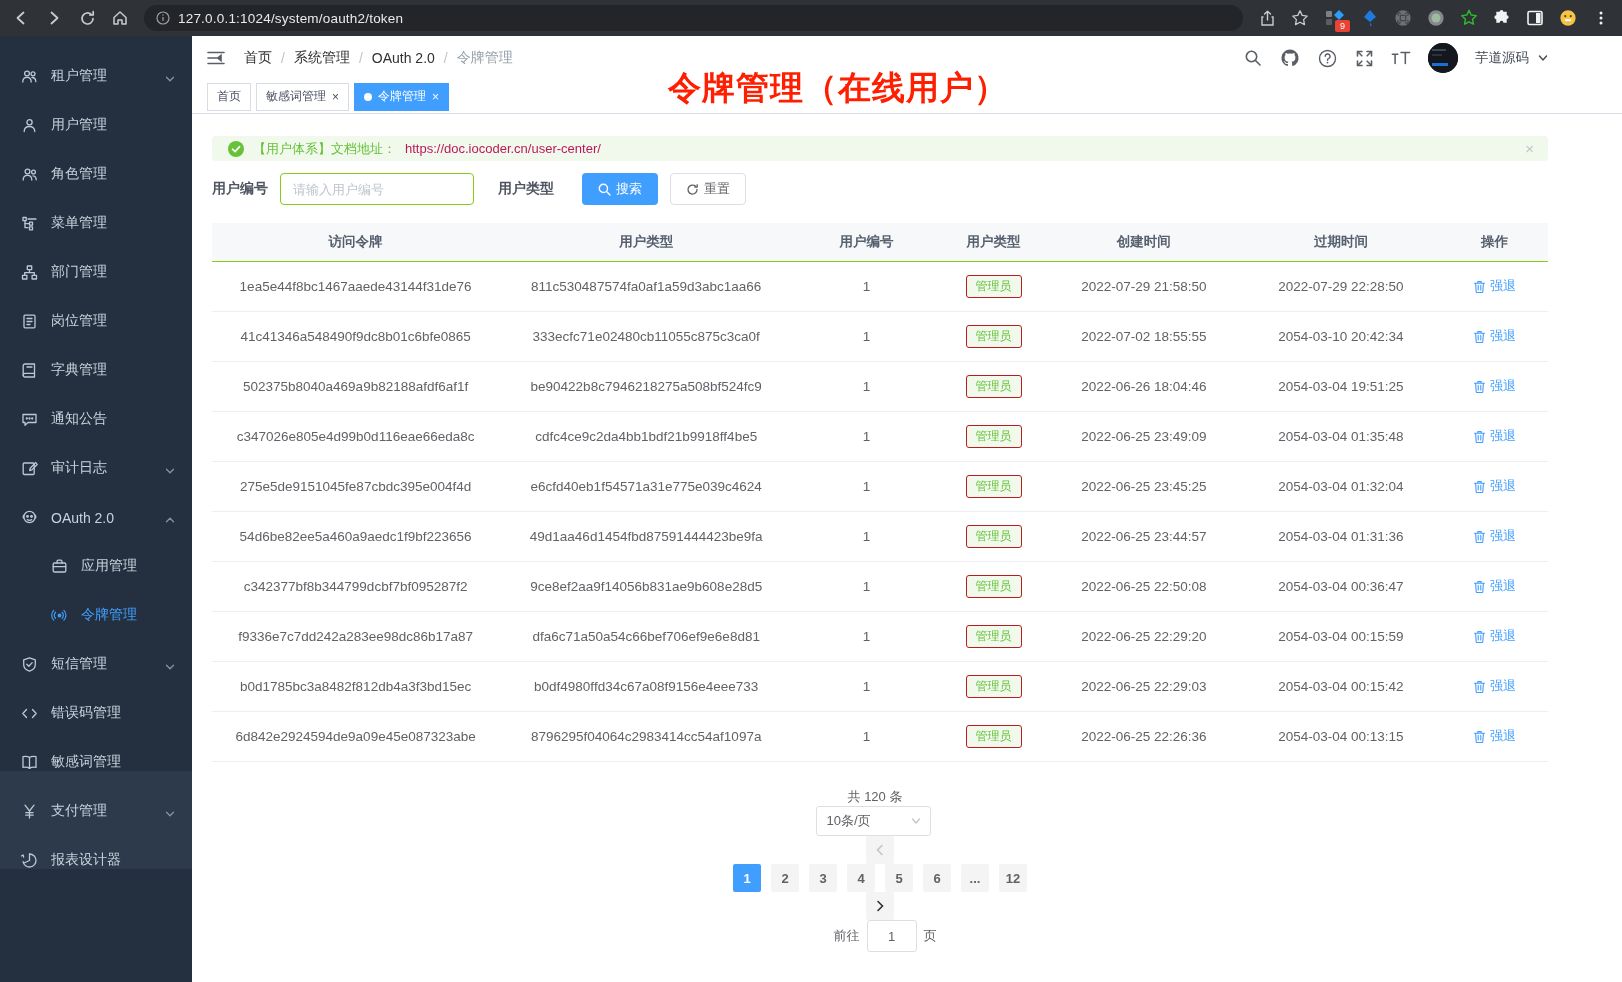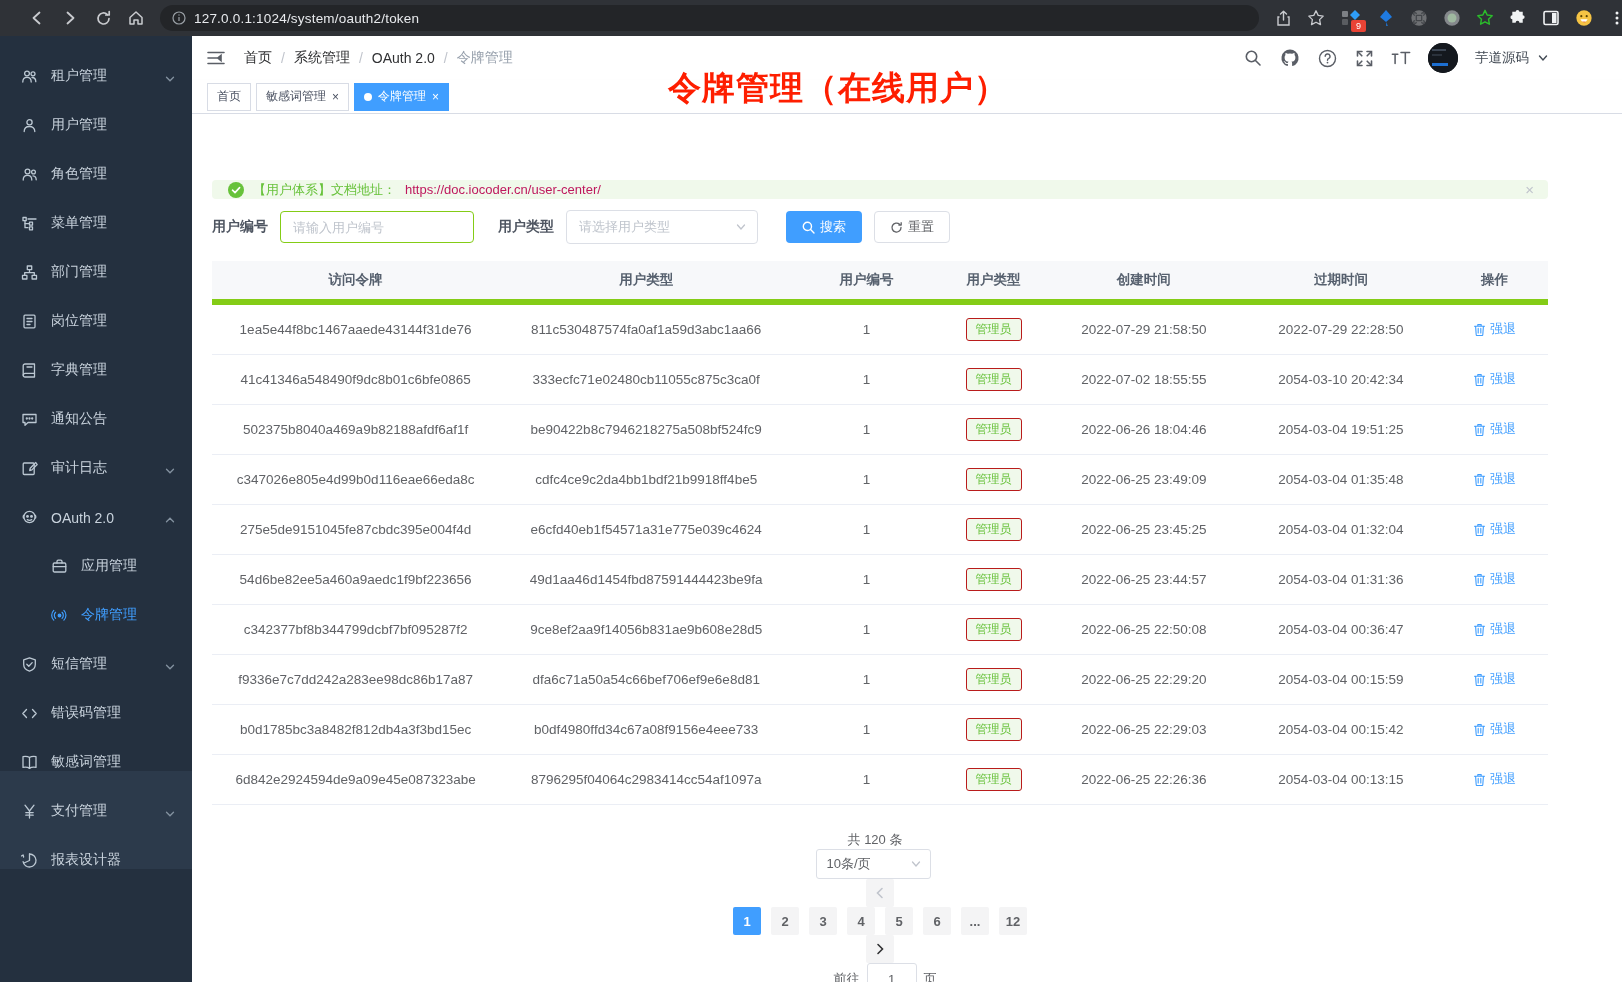--- a/index.html
+++ b/index.html
@@ -1,19 +1,19 @@
 <!DOCTYPE html>
 <html><head>
 <meta charset="utf-8">
 <style>
   html,body{margin:0;padding:0;}
   body{width:1622px;height:982px;position:relative;overflow:hidden;background:#fff;
        font-family:"Liberation Sans","DejaVu Sans",sans-serif;-webkit-font-smoothing:antialiased;}
   
-  .browser-bar{height:36px;background:#2f3237;display:flex;align-items:center;padding:0 28px;gap:15px;}
+  .browser-bar{height:36px;background:#2f3237;display:flex;align-items:center;padding:0 28px;gap:15px;justify-content:center;}
   .bicon{width:18px;height:18px;display:flex;align-items:center;justify-content:center;color:#c9cbcf;cursor:pointer;flex:none;}
   .url-bar{height:26px;flex:none;width:1075px;background:#232528;border-radius:13px;display:flex;align-items:center;
            padding:0 12px;gap:8px;color:#e8eaed;font-size:13.5px;}
   .url-text{color:#e8eaed;letter-spacing:.2px;}
   .ext-cluster{position:relative;width:22px;height:20px;}
   .ext-badge{position:absolute;right:-4px;bottom:-4px;background:#e94335;color:#fff;font-size:9px;
              min-width:11px;height:12px;border-radius:2px;display:flex;align-items:center;justify-content:center;padding:0 2px;}
   
   .sidebar{position:absolute;left:0;top:36px;bottom:0;width:192px;background:#24303f;overflow:hidden;}
   .logo-row{height:50px;background:#2c3a4b;display:flex;align-items:center;gap:10px;padding:0 12px;}
@@ -45,40 +45,40 @@
   .tab{display:inline-flex;align-items:center;gap:6px;height:26px;padding:0 9px;border:1px solid #d8dce5;
        background:#fff;font-size:12px;color:#495060;cursor:pointer;white-space:nowrap;}
   .tab .dot{width:8px;height:8px;border-radius:50%;background:#fff;display:none;}
   .tab.active{background:#409eff;border-color:#409eff;color:#fff;}
   .tab.active .dot{display:inline-block;}
   .tab .close{font-size:12px;line-height:1;cursor:pointer;}
   
   .annotation{position:absolute;left:668px;top:66px;z-index:40;color:#fe1e00;font-size:33px;font-weight:bold;letter-spacing:1px;white-space:nowrap;}
   
   .content{padding:22px 74px 0 20px;background:#fff;}
-  .alert{height:19px;background:#f0f9eb;border-radius:4px;display:flex;align-items:center;gap:9px;
-         padding:0 16px;color:#67c23a;font-size:13px;position:relative;margin-top:44px;}
+  .alert{height:25px;background:#f0f9eb;border-radius:4px;display:flex;align-items:center;gap:9px;
+         padding:0 16px;color:#67c23a;font-size:13px;position:relative;}
   .alert-link{color:#be185d;text-decoration:none;cursor:pointer;}
   .alert-close{position:absolute;right:14px;color:#c0c4cc;font-size:15px;cursor:pointer;line-height:1;}
   .filter-row{margin-top:12px;display:flex;align-items:center;font-size:14px;height:32px;}
   .f-label{font-weight:bold;color:#4e5561;flex:none;}
   .f-input{width:168px;height:30px;border:1px solid #84cc16;border-radius:4px;margin:0 24px 0 12px;
            padding:0 12px;font-size:13px;color:#606266;outline:none;font-family:inherit;}
   .f-input::placeholder{color:#bfc4cc;}
   .f-select{width:168px;height:32px;border:1px solid #dcdfe6;border-radius:4px;margin-left:12px;
             display:flex;align-items:center;justify-content:space-between;padding:0 10px 0 12px;cursor:pointer;}
   .f-select .ph{color:#bfc4cc;font-size:13px;}
   .btn{height:32px;border-radius:4px;display:inline-flex;align-items:center;gap:5px;padding:0 15px;
        font-size:13px;cursor:pointer;border:1px solid transparent;font-family:inherit;}
   .btn-primary{background:#409eff;color:#fff;margin-left:28px;}
   .btn-plain{background:#fff;color:#606266;border-color:#dcdfe6;margin-left:12px;}
   
   table.tokens{width:100%;border-collapse:collapse;margin-top:18px;font-size:13.5px;color:#606266;table-layout:fixed;}
   table.tokens th{height:36px;background:#f7f8fa;font-weight:bold;color:#56606e;font-size:13.5px;
-                  border-bottom:6px solid #84cc16;text-align:center;}
+                  border-bottom:1px solid #84cc16;text-align:center;}
   table.tokens td{height:47px;text-align:center;border-bottom:1px solid #ebeef5;overflow:hidden;white-space:nowrap;}
   .badge{display:inline-block;padding:3px 9px;background:#f0f9eb;border:1px solid #b91c1c;color:#67c23a;
          border-radius:3px;font-size:12px;line-height:1.3;}
   .kick-link{color:#409eff;display:inline-flex;align-items:center;gap:4px;cursor:pointer;text-decoration:none;font-size:13px;}
   
   .pagination{margin-top:26px;display:flex;align-items:center;justify-content:flex-start;font-size:13px;color:#606266;flex-direction:column;}
   .pg-total{margin-right:10px;}
   .pg-size{width:95px;height:28px;border:1px solid #dcdfe6;border-radius:3px;display:flex;align-items:center;
            justify-content:space-between;padding:0 8px 0 10px;cursor:pointer;margin-right:14px;color:#606266;}
   .page-btn{min-width:28px;height:28px;margin:0 5px;background:#f4f4f5;border:none;border-radius:2px;
@@ -480,28 +480,20 @@
       </span>
       <span>【用户体系】文档地址：</span>
       <a class="alert-link">https://doc.iocoder.cn/user-center/</a>
       <span class="alert-close">×</span>
     </div>
 
     <div class="filter-row">
       <span class="f-label">用户编号</span>
       <input class="f-input" placeholder="请输入用户编号" style="">
       <span class="f-label">用户类型</span>
-      <div class="f-select">
-        <span class="ph">请选择用户类型</span>
-        <span>
-          <svg width="12" height="12" viewBox="0 0 12 12">
-              <path d="M2.5 4 L6 8 L9.5 4" fill="none" stroke="#c0c4cc" stroke-width="1.3" stroke-linecap="round"></path>
-            </svg>
-        </span>
-      </div>
       <button class="btn btn-primary">
         <svg width="13" height="13" viewBox="0 0 13 13">
             <circle cx="5.4" cy="5.4" r="4.1" fill="none" stroke="#fff" stroke-width="1.4"></circle>
             <path d="M8.6 8.6 L12 12" stroke="#fff" stroke-width="1.4" stroke-linecap="round"></path>
           </svg>
         <span>搜索</span>
       </button>
       <button class="btn btn-plain">
         <svg width="13" height="13" viewBox="0 0 13 13">
             <path d="M11 6.5 a4.5 4.5 0 1 1-1.4-3.2" fill="none" stroke="#606266" stroke-width="1.3" stroke-linecap="round"></path>

